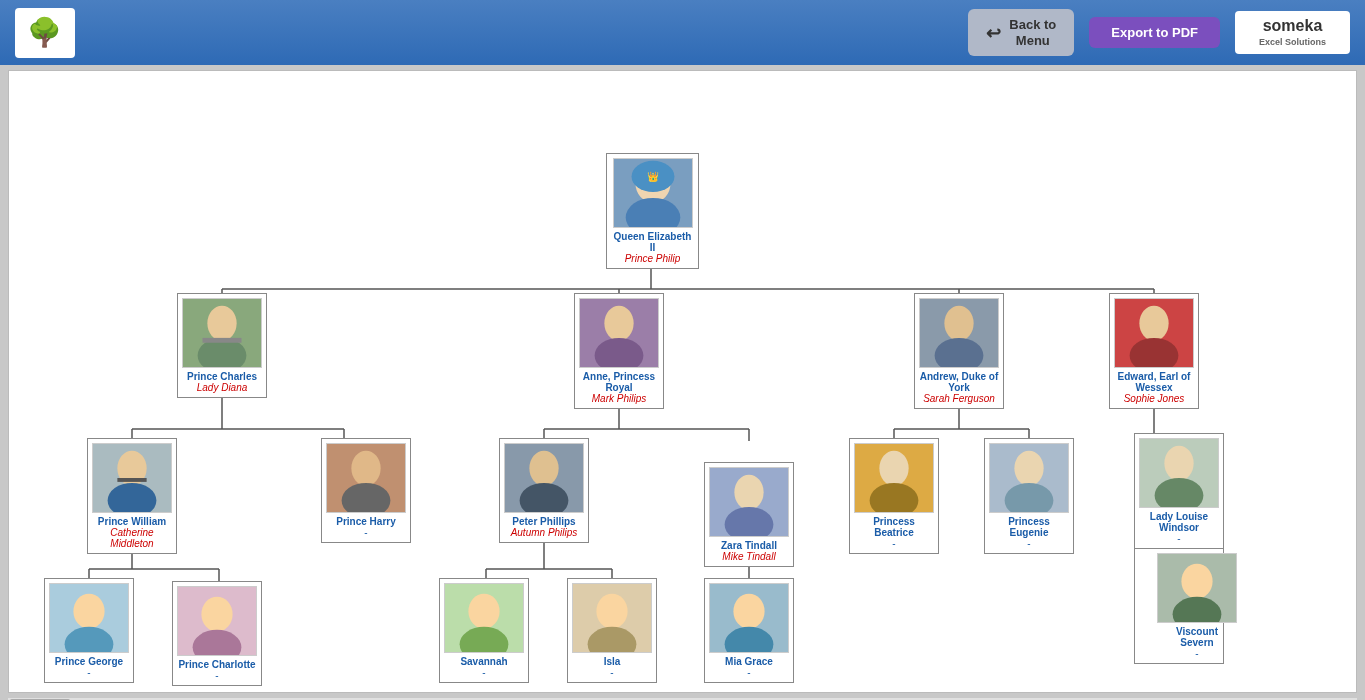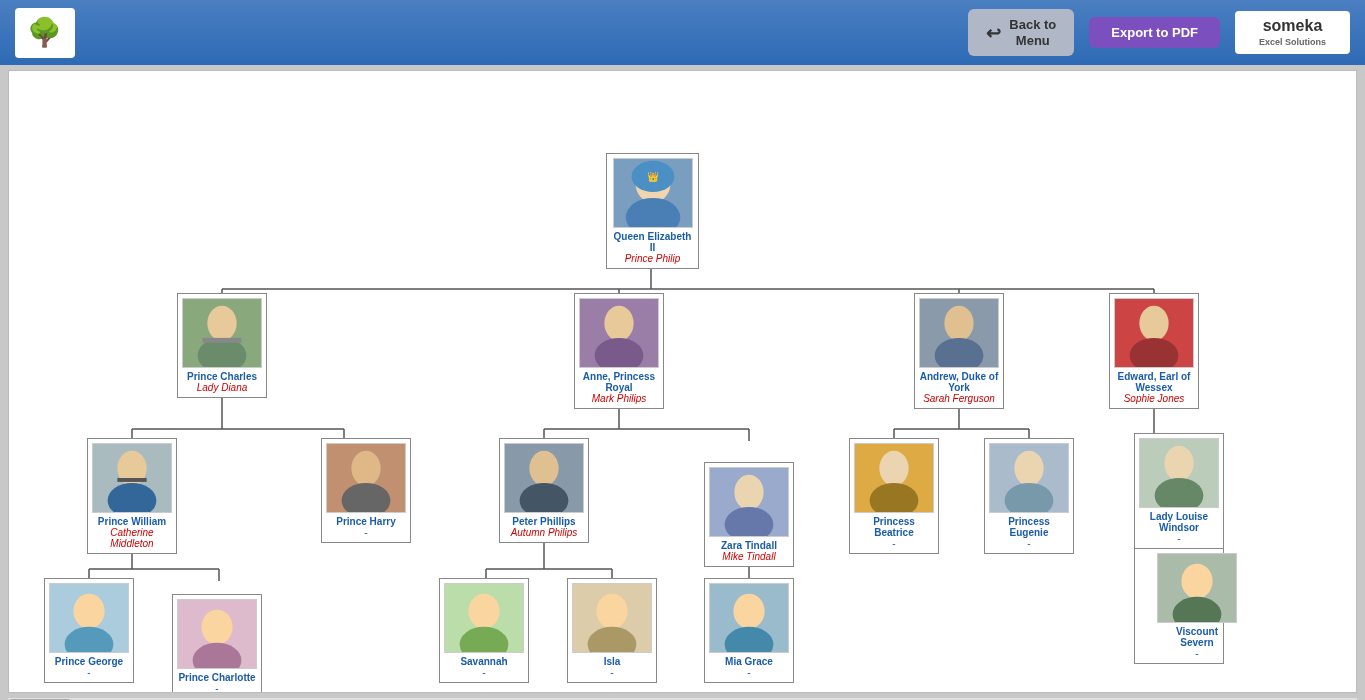--- a/index.html
+++ b/index.html
@@ -326,21 +326,21 @@
       <svg width="80" height="70" viewBox="0 0 80 70">
           <rect width="80" height="70" fill="#aaccdd"></rect>
           <ellipse cx="40" cy="28" rx="16" ry="18" fill="#fad5a0"></ellipse>
           <ellipse cx="40" cy="62" rx="25" ry="18" fill="#5599bb"></ellipse>
         </svg>
     </div>
     <div class="person-name">Prince George</div>
     <div class="person-spouse" style="color:#1a5ca8;font-style:normal;">-</div>
   </div>
 
-  <div class="person-card" style="top:523px;left:163px;width:90px;">
+  <div class="person-card" style="top:510px;left:163px;width:90px;">
     <div class="person-photo">
       <svg width="80" height="70" viewBox="0 0 80 70">
           <rect width="80" height="70" fill="#ddbbcc"></rect>
           <ellipse cx="40" cy="28" rx="16" ry="18" fill="#fad5a0"></ellipse>
           <ellipse cx="40" cy="62" rx="25" ry="18" fill="#aa7799"></ellipse>
         </svg>
     </div>
     <div class="person-name">Prince Charlotte</div>
     <div class="person-spouse" style="color:#1a5ca8;font-style:normal;">-</div>
   </div>

